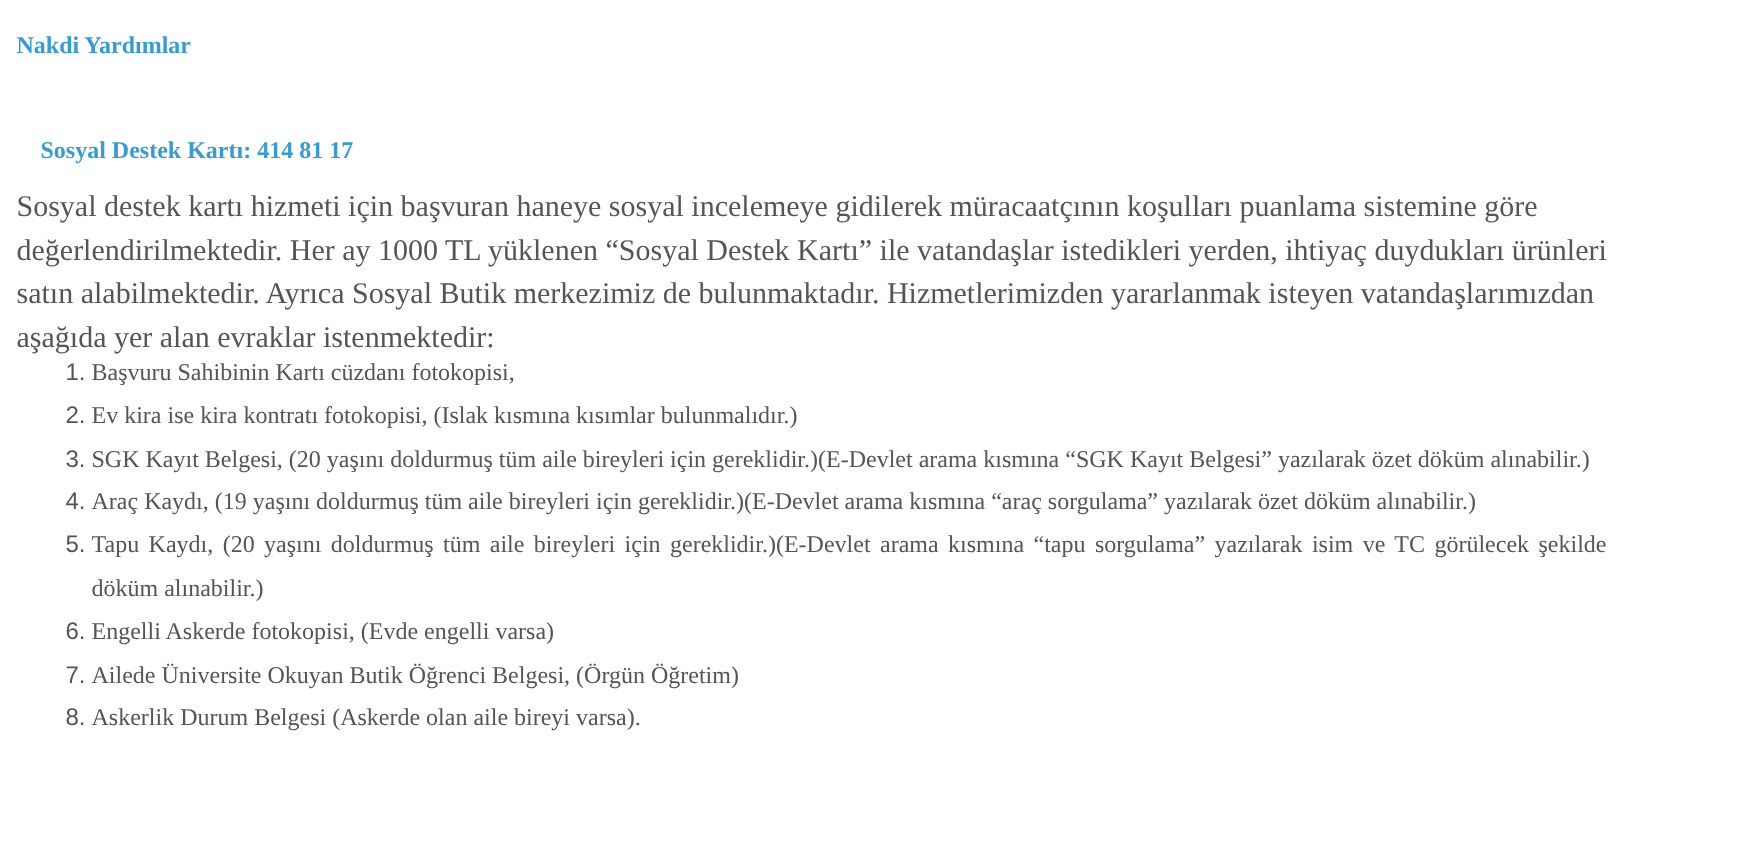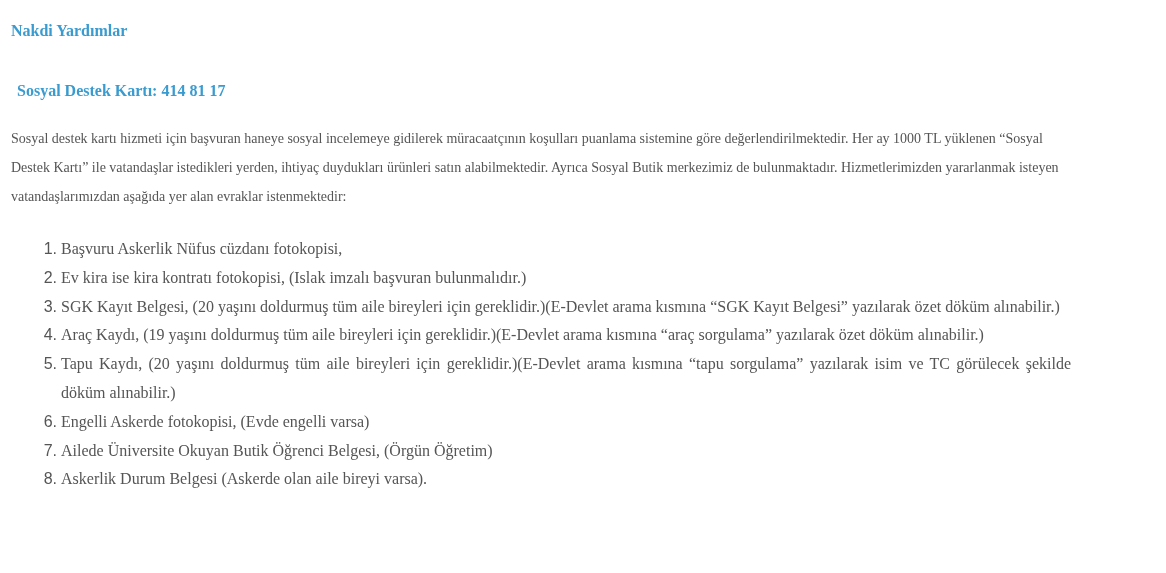--- a/index.html
+++ b/index.html
@@ -10,26 +10,26 @@
   }
   .content { position: relative; padding: 0 11px; width: 1060px; }
   .h-title {
     position: absolute; left: 11px; top: 20px;
     margin: 0; font-size: 16px; font-weight: bold; color: #3a9bd0;
     line-height: 22px;
     font-family: Liberation Serif, serif;
   }
   .h-card {
     position: absolute; left: 11px; top: 74px;
-    margin: 6px; font-size: 16px; font-weight: bold; color: #3a9bd0;
+    margin: 16px; font-size: 16px; font-weight: bold; color: #3a9bd0;
     line-height: 22px;
   }
   .intro {
     position: absolute; left: 11px; top: 124px; width: 1065px;
-    margin: 0; font-size: 14px; line-height: 29px; color: #555555;
+    margin: 0; font-size: 20px; line-height: 29px; color: #555555;
   }
   .doc-list {
     position: absolute; left: 11px; top: 235px; width: 1060px;
     margin: 0; padding: 0 0 0 50px; box-sizing: border-box;
     font-size: 16px; line-height: 28.8px; color: #555555;
     list-style: none; counter-reset: item;
   }
   .doc-list li {
     position: relative; text-align: justify;
     counter-increment: item;
@@ -42,22 +42,22 @@
   }
 </style>
 </head>
 <body>
 
 <div class="content">
   <h2 class="h-title">Nakdi Yardımlar</h2>
   <h3 class="h-card">Sosyal Destek Kartı: 414 81 17</h3>
   <p class="intro">Sosyal destek kartı hizmeti için başvuran haneye sosyal incelemeye gidilerek müracaatçının koşulları puanlama sistemine göre değerlendirilmektedir. Her ay 1000 TL yüklenen “Sosyal Destek Kartı” ile vatandaşlar istedikleri yerden, ihtiyaç duydukları ürünleri satın alabilmektedir. Ayrıca Sosyal Butik merkezimiz de bulunmaktadır. Hizmetlerimizden yararlanmak isteyen vatandaşlarımızdan aşağıda yer alan evraklar istenmektedir:</p>
   <ol class="doc-list">
-    <li>Başvuru Askerlik Nüfus cüzdanı fotokopisi,</li>
-    <li>Ev kira ise kira kontratı fotokopisi, (Islak imzalı başvuran bulunmalıdır.)</li>
+    <li>Başvuru Sahibinin Kartı cüzdanı fotokopisi,</li>
+    <li>Ev kira ise kira kontratı fotokopisi, (Islak kısmına kısımlar bulunmalıdır.)</li>
     <li>SGK Kayıt Belgesi, (20 yaşını doldurmuş tüm aile bireyleri için gereklidir.)(E-Devlet arama kısmına “SGK Kayıt Belgesi” yazılarak özet döküm alınabilir.)</li>
     <li>Araç Kaydı, (19 yaşını doldurmuş tüm aile bireyleri için gereklidir.)(E-Devlet arama kısmına “araç sorgulama” yazılarak özet döküm alınabilir.)</li>
     <li>Tapu Kaydı, (20 yaşını doldurmuş tüm aile bireyleri için gereklidir.)(E-Devlet arama kısmına “tapu sorgulama” yazılarak isim ve TC görülecek şekilde döküm alınabilir.)</li>
     <li>Engelli Askerde fotokopisi, (Evde engelli varsa)</li>
     <li>Ailede Üniversite Okuyan Butik Öğrenci Belgesi, (Örgün Öğretim)</li>
     <li>Askerlik Durum Belgesi (Askerde olan aile bireyi varsa).</li>
   </ol>
 </div>
 
 </body></html>

